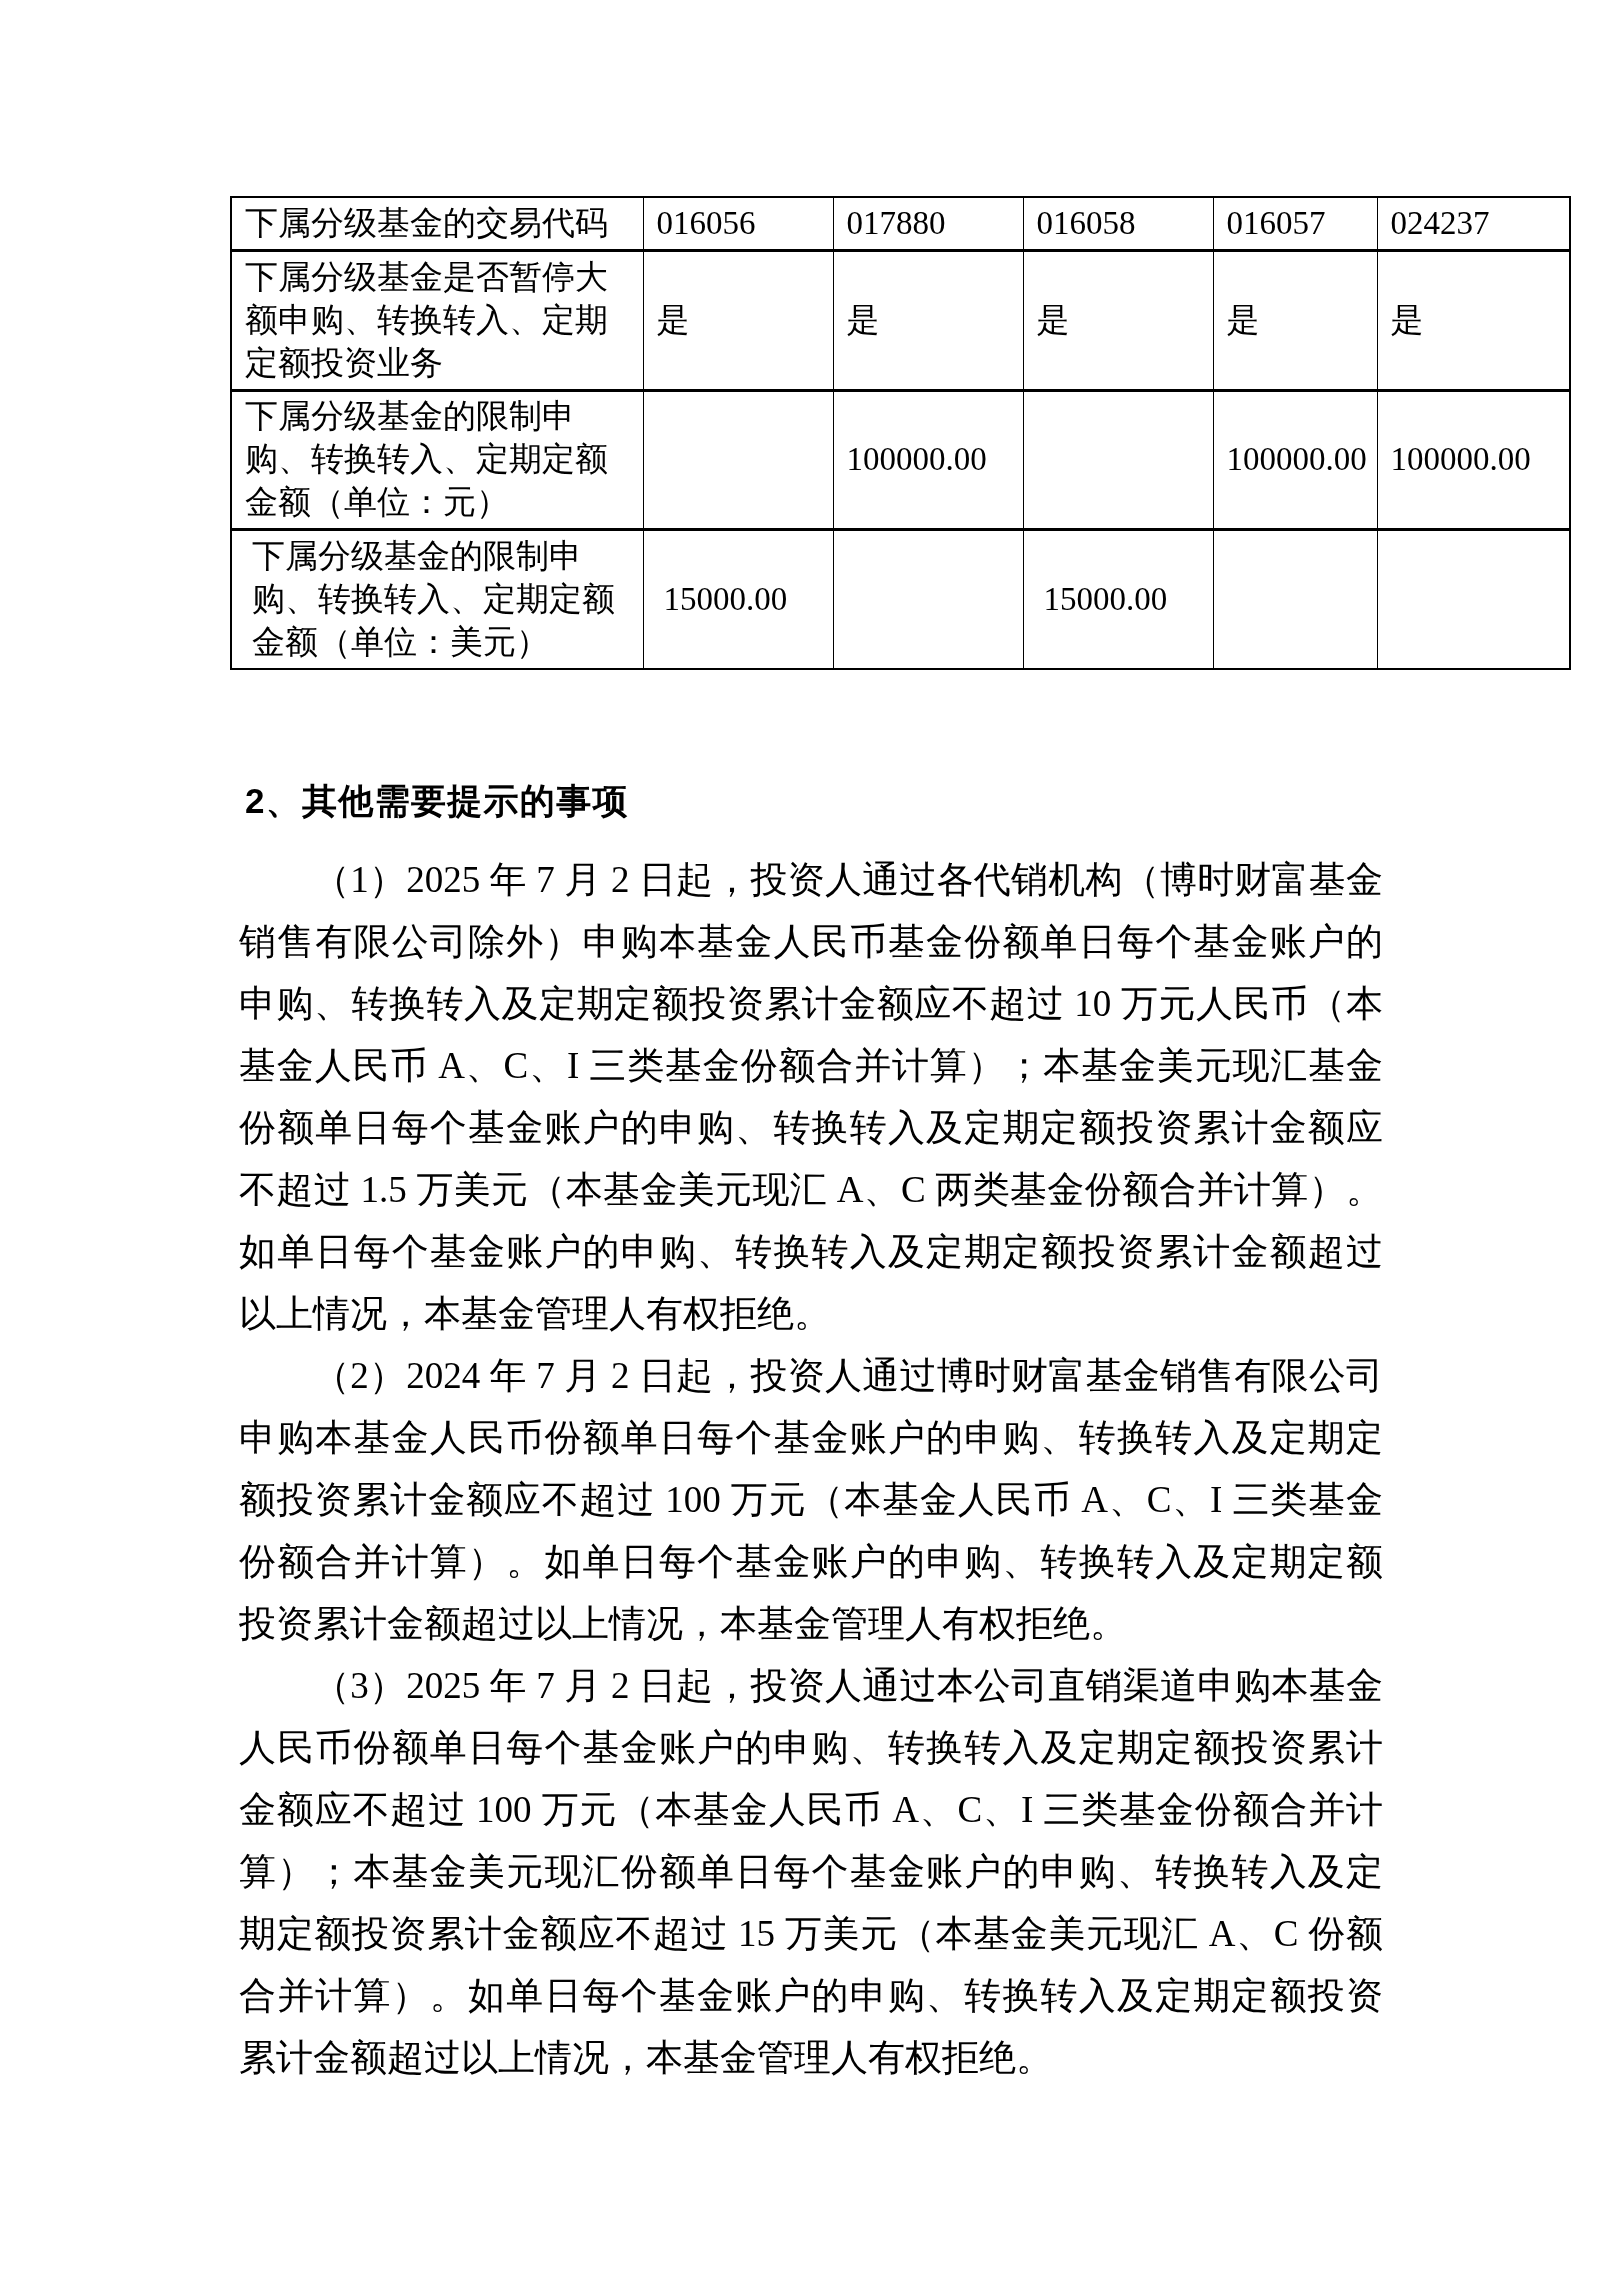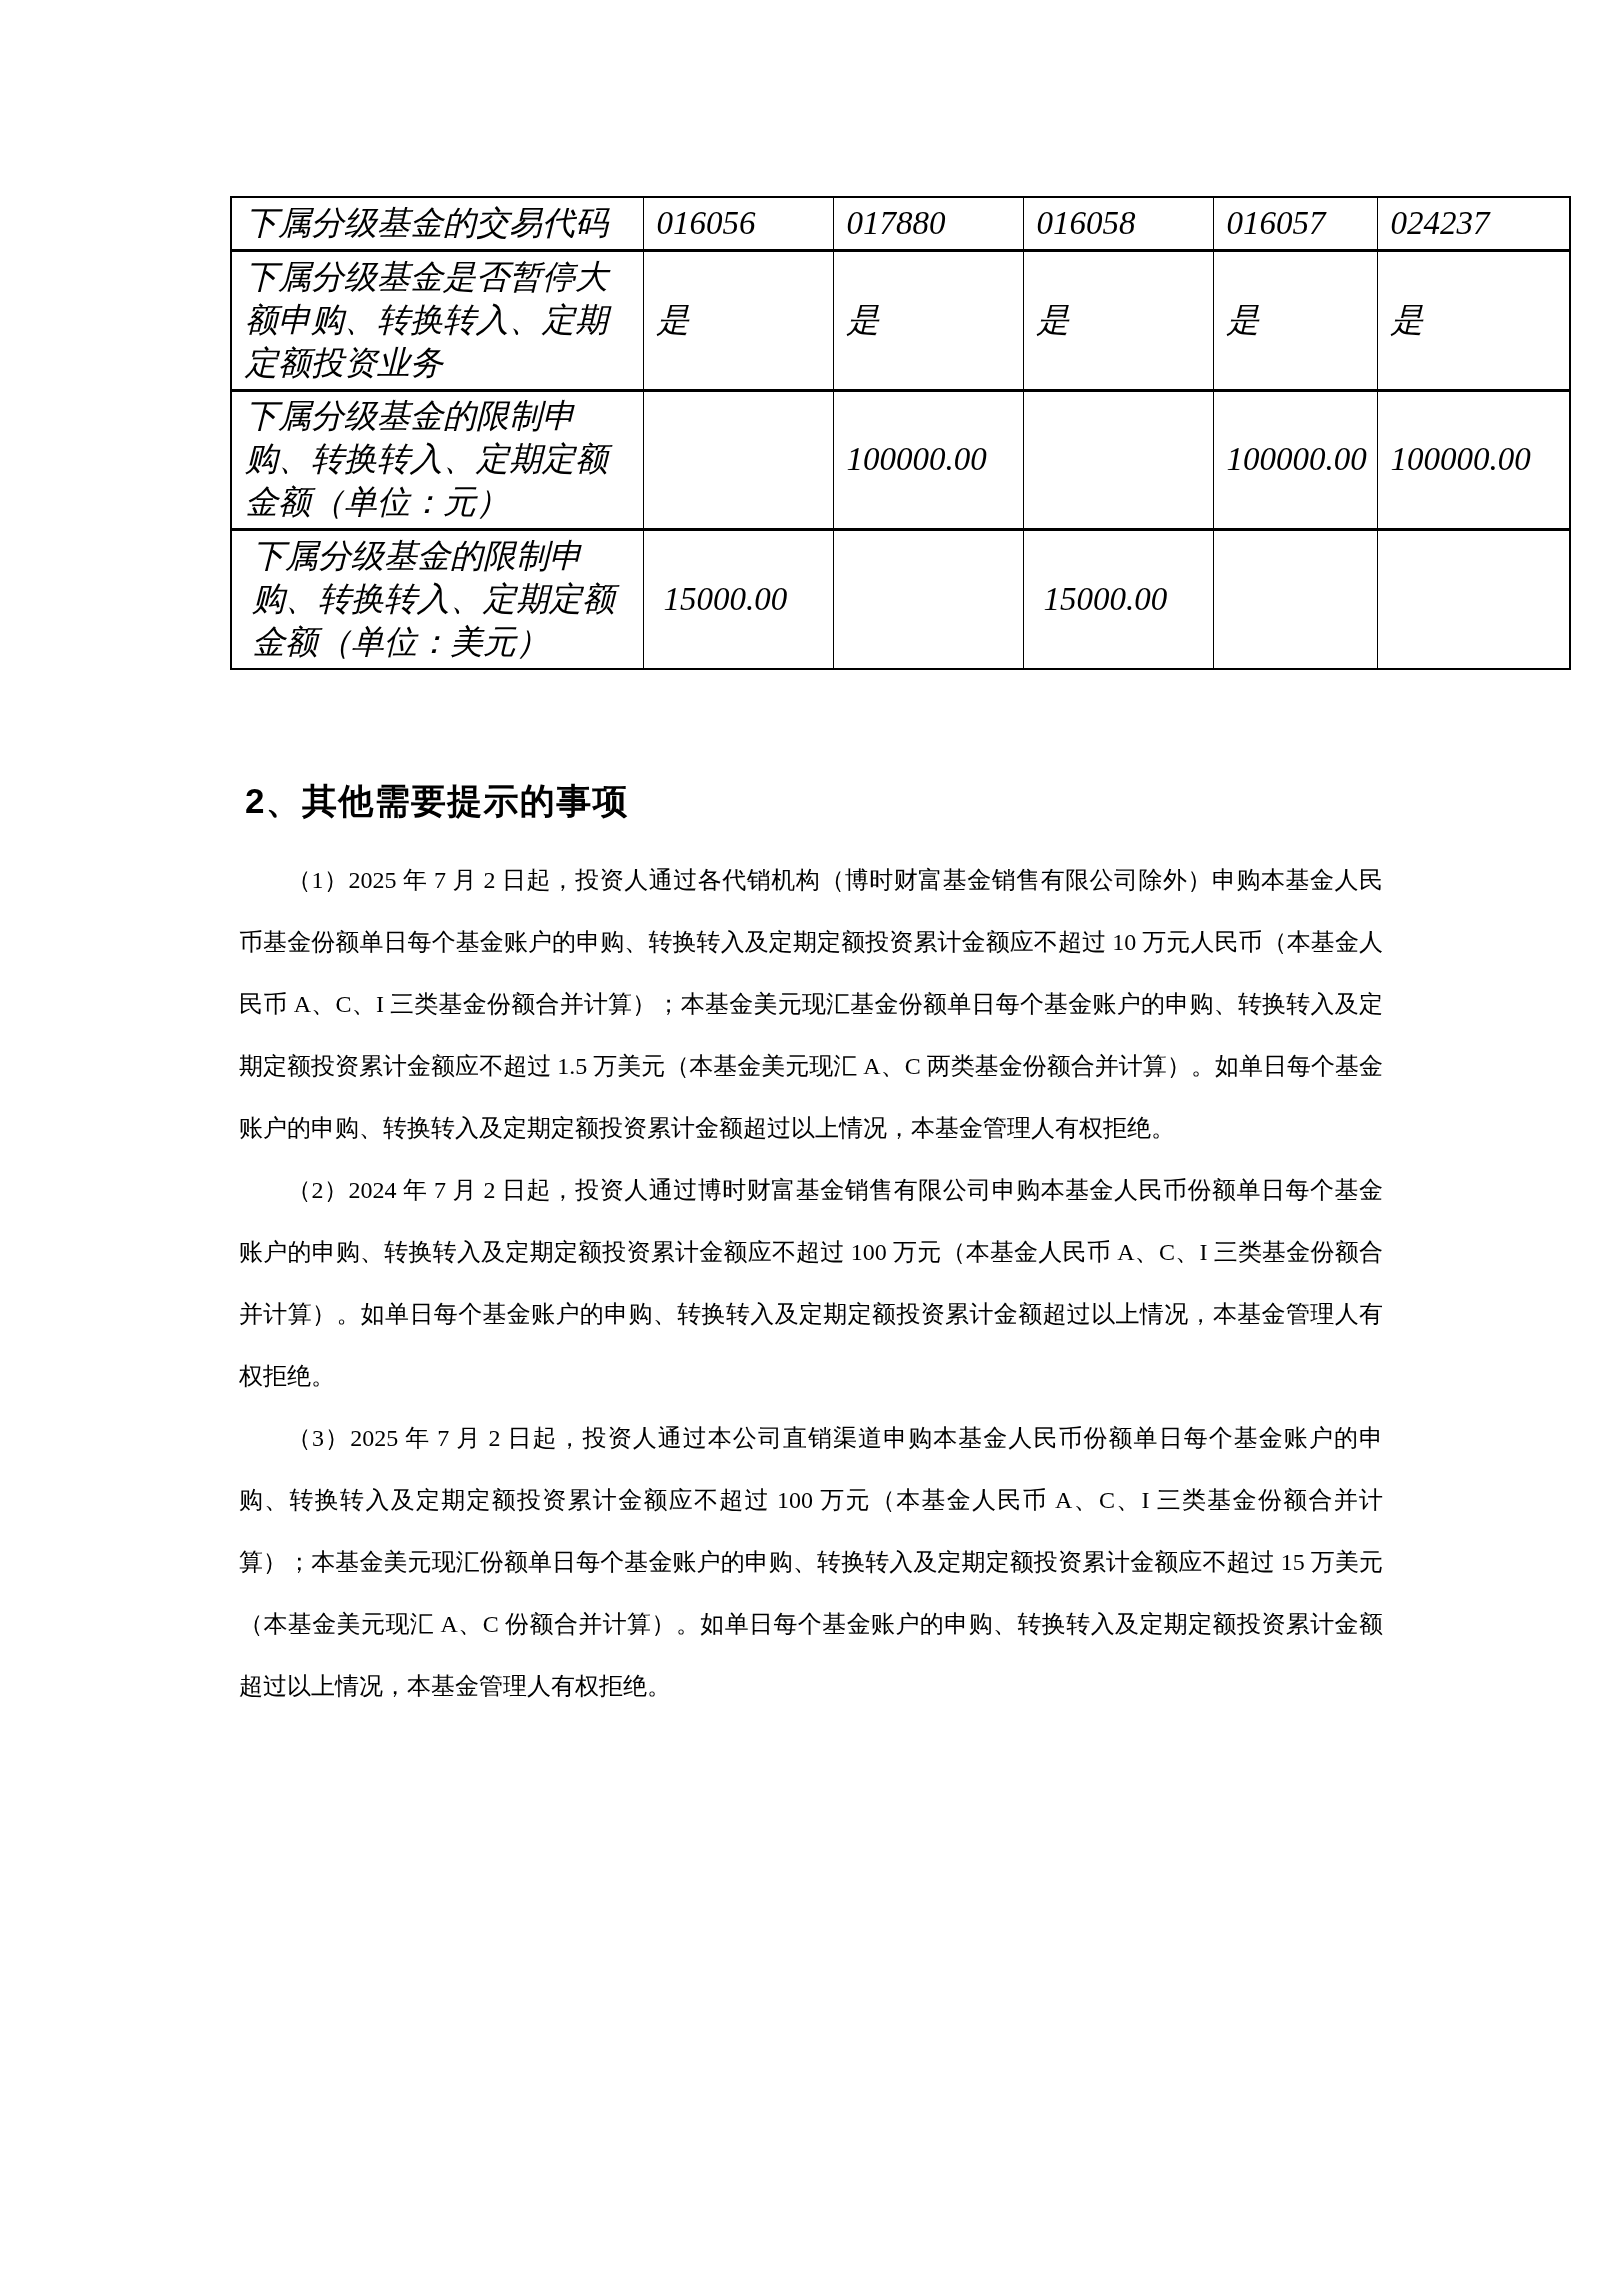--- a/index.html
+++ b/index.html
@@ -17,21 +17,20 @@
     font-family: "Liberation Serif", "DejaVu Serif", serif;
     overflow: hidden;
   }
 
   
   .tbl-wrap {
     position: absolute;
     left: 230px;
     top: 196px;
     width: 1340px;
-    font-style: italic;
   }
   table.limits {
     width: 100%;
     border-collapse: collapse;
     table-layout: fixed;
     border: 2px solid #000;
   }
   table.limits td {
     border: 1.3px solid #000;
     font-size: 33px;
@@ -61,21 +60,21 @@
     letter-spacing: 1.3px;
     white-space: nowrap;
   }
 
   
   .body-text {
     position: absolute;
     left: 239px;
     top: 849px;
     width: 1144px;
-    font-size: 24px;
+    font-size: 37px;
     line-height: 62px;
     text-align: justify;
   }
   .body-text p {
     margin: 0;
     text-indent: 2em;
   }
   .body-text p.bold {
     font-weight: bold;
   }

